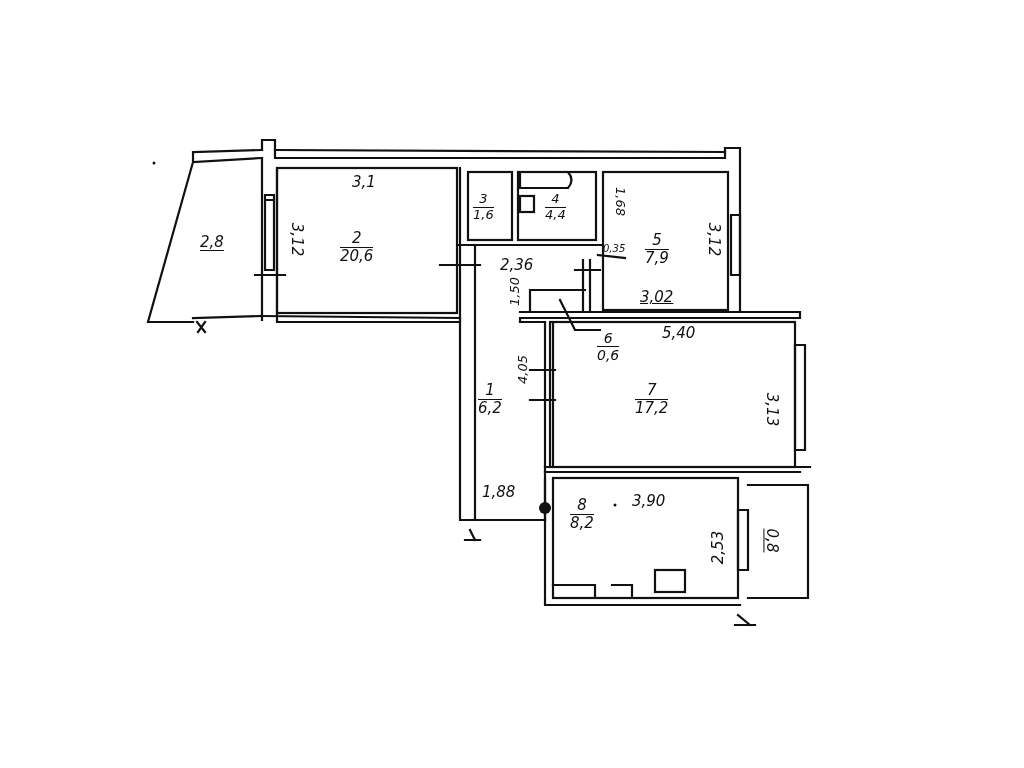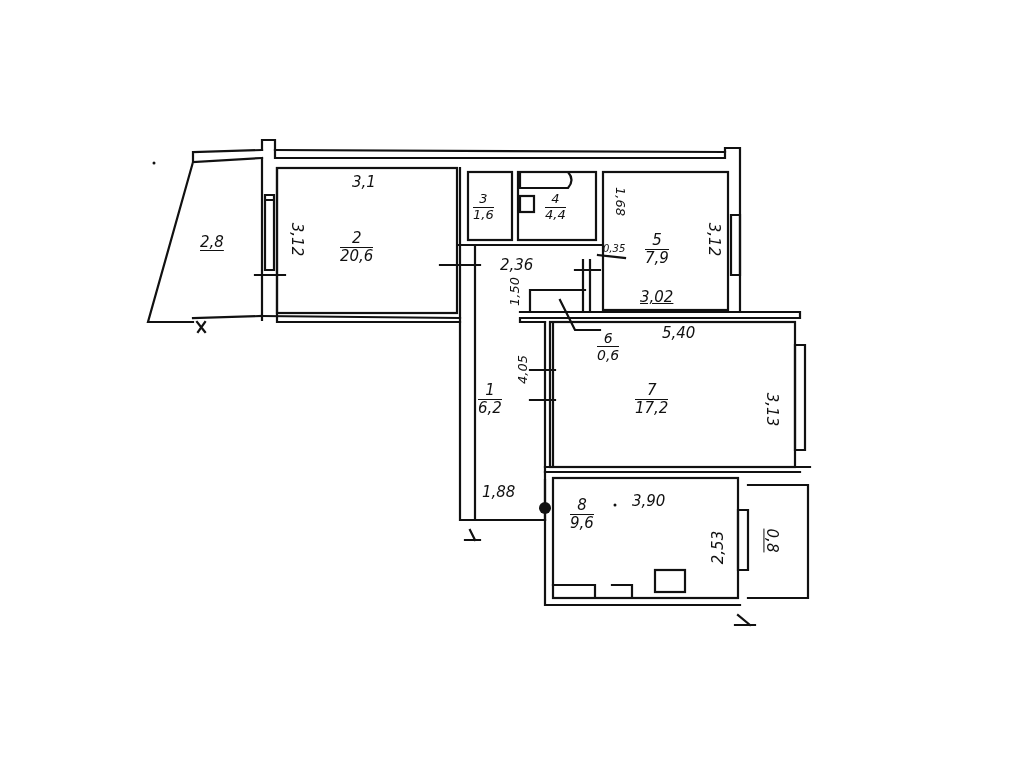--- a/index.html
+++ b/index.html
@@ -93,21 +93,21 @@
 <div class="room" style="left:597px;top:330px;font-size:14px;">
   <span class="n">6</span>
   <span class="a">0,6</span>
 </div>
 <div class="room" style="left:635px;top:382px;">
   <span class="n">7</span>
   <span class="a">17,2</span>
 </div>
 <div class="room" style="left:570px;top:497px;">
   <span class="n">8</span>
-  <span class="a">9,6</span>
+  <span class="a">8,2</span>
 </div>
 <div class="lbl" style="left:200px;top:235px;">
   <span class="num">2,8</span>
 </div>
 <div class="lbl rot90" style="left:760px;top:533px;">
   <span class="num">0,8</span>
 </div>
 
 <div class="lbl" style="left:352px;top:175px;">3,1</div>
 <div class="lbl rot90" style="left:280px;top:232px;">3,12</div>

